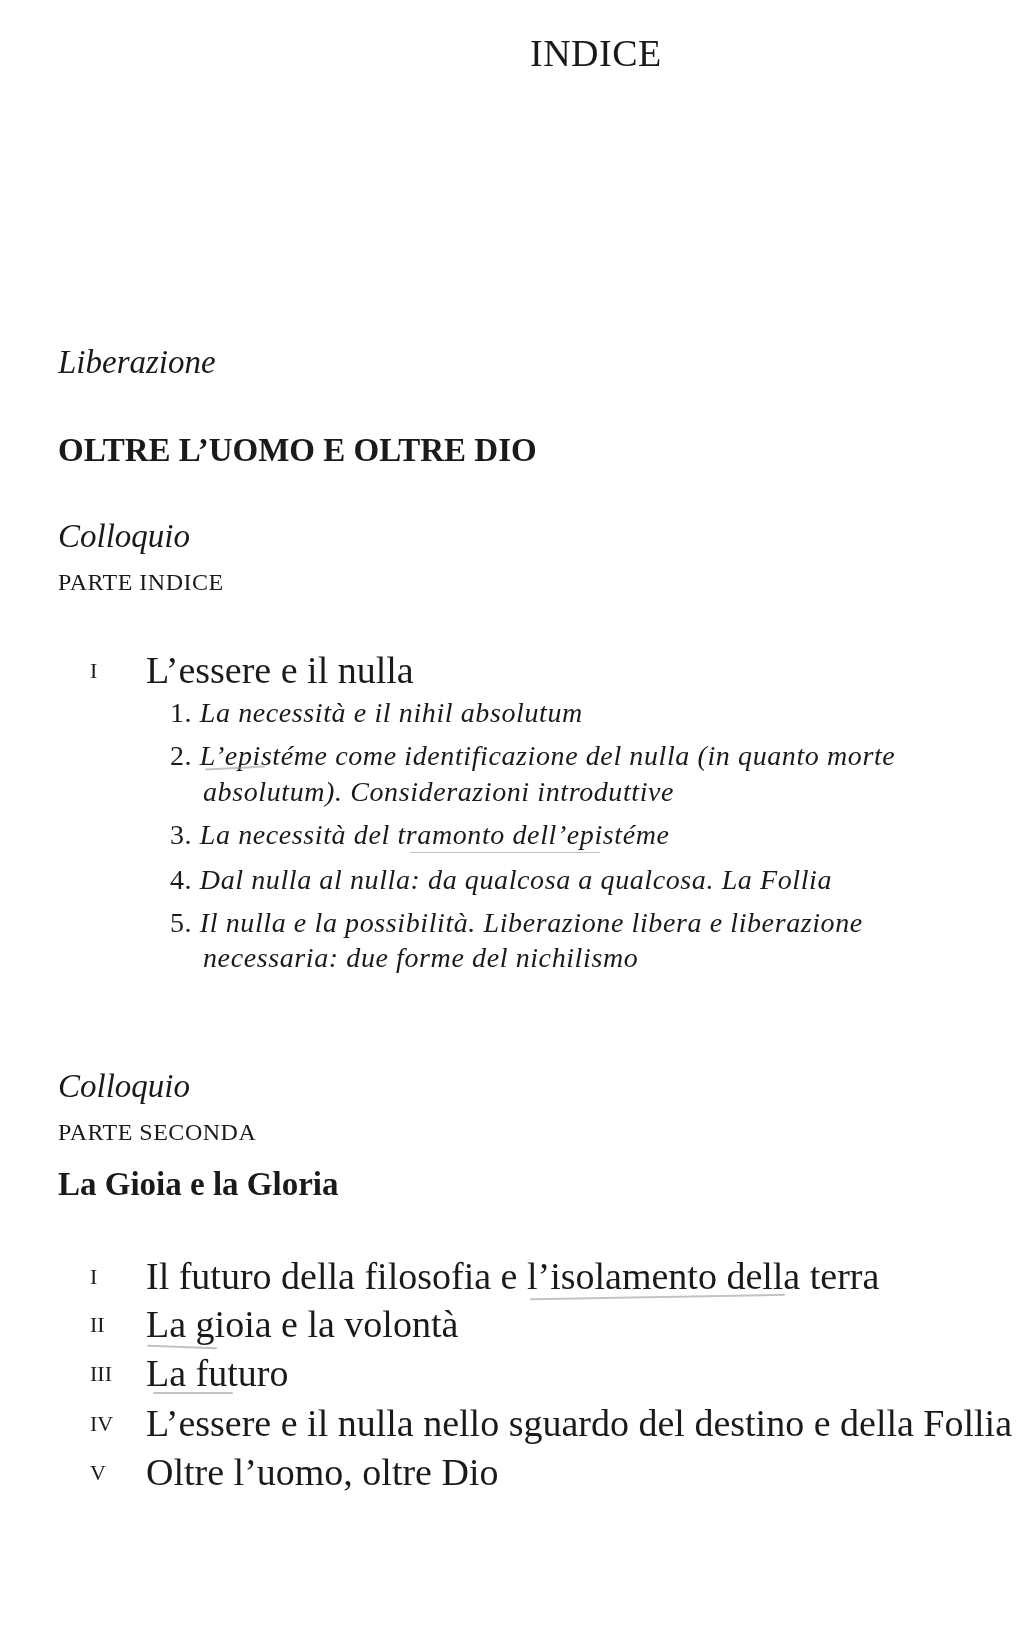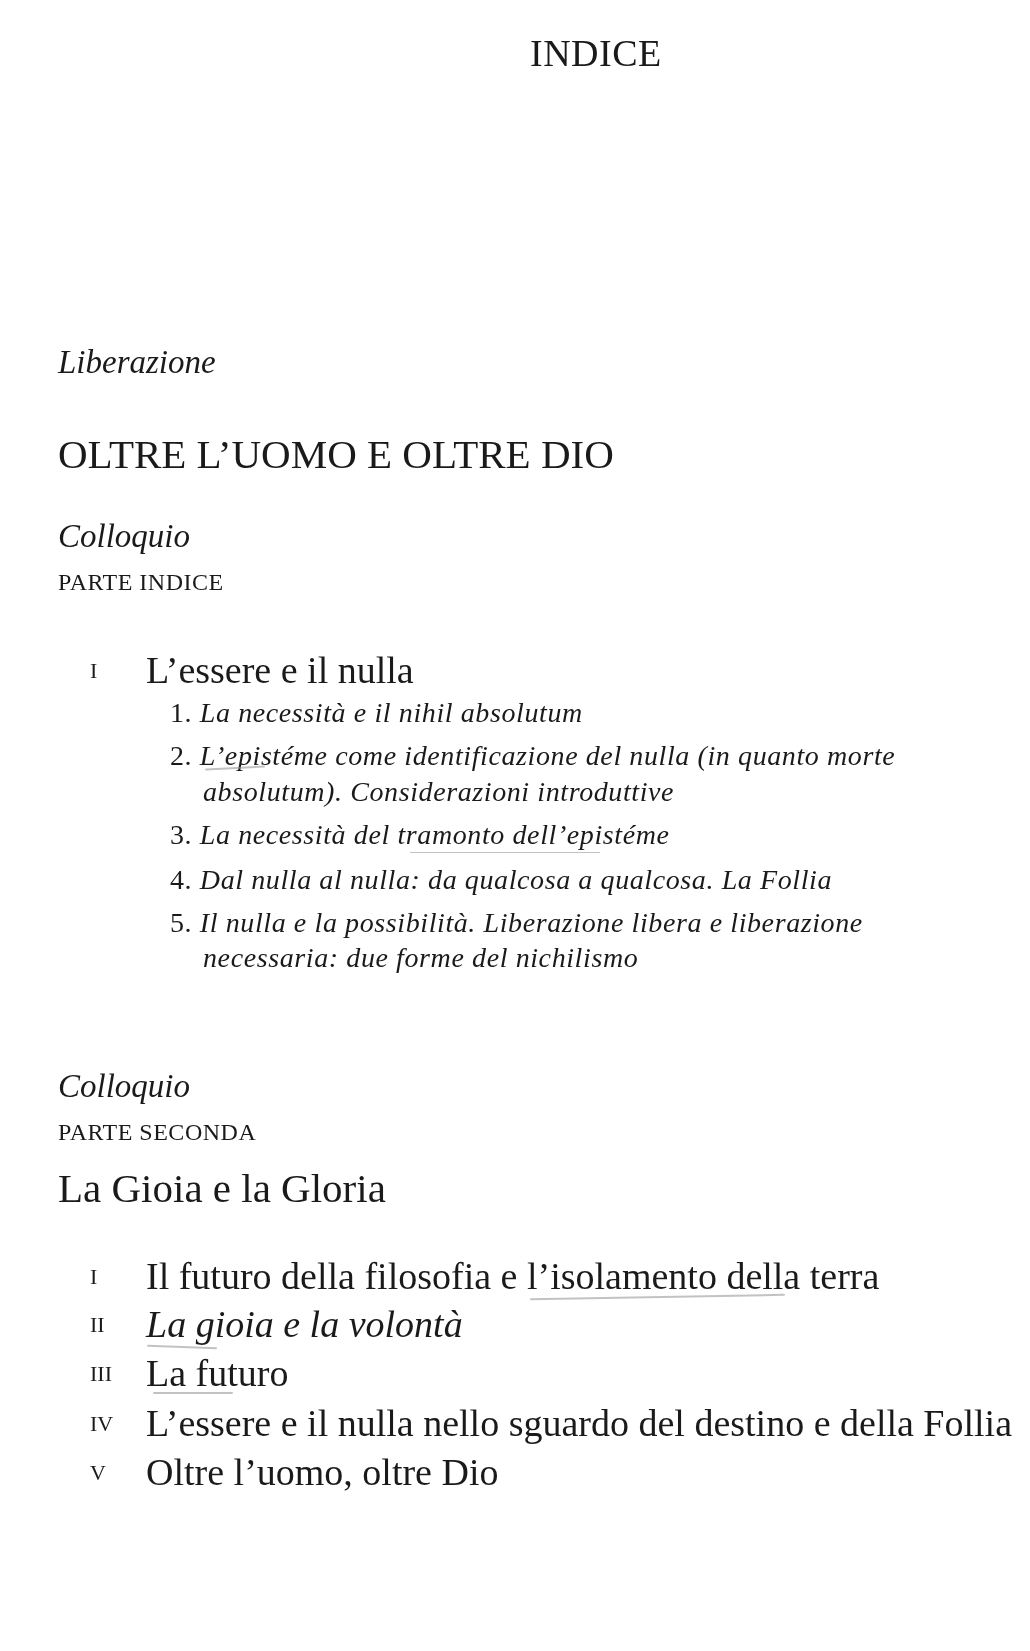--- a/index.html
+++ b/index.html
@@ -8,21 +8,21 @@
       background: #ffffff;
       position: relative;
       overflow: hidden;
       font-family: "Liberation Serif", "DejaVu Serif", serif;
       color: #1a1a1a;
     }
     .abs { position: absolute; white-space: nowrap; line-height: 1; }
     .title { font-size: 38px; left: 530px; top: 34px; letter-spacing: 0.5px; }
     .ital { font-style: italic; }
     .section-italic { font-size: 33px; }
-    .big-caps { font-size: 41px; }
+    .big-caps { font-size: 33px; font-weight: bold; }
     .small-caps { font-size: 24px; letter-spacing: 0.5px; }
     .chapter-num { font-size: 22px; }
     .chapter-title { font-size: 38px; }
     .sub { font-size: 28px; font-style: italic; letter-spacing: 0.6px; }
     .sub-num { font-style: normal; }
     .pencil {
       position: absolute;
       height: 2px;
       background: #9a9a9a;
       opacity: 0.6;
@@ -82,21 +82,21 @@
   <div class="abs small-caps" style="left:58px; top:1120px;">PARTE SECONDA</div>
   <div class="abs big-caps" style="left:58px; top:1168px;">La Gioia e la Gloria</div>
 
   <div>
     <div>
       <div class="abs chapter-num" style="left:90px; top:1266px;">I</div>
       <div class="abs chapter-title" style="left:146px; top:1257px;">Il futuro della filosofia e l’isolamento della terra</div>
     </div>
     <div>
       <div class="abs chapter-num" style="left:90px; top:1314px;">II</div>
-      <div class="abs chapter-title" style="left:146px; top:1305px;font-style:italic;">La gioia e la volontà</div>
+      <div class="abs chapter-title" style="left:146px; top:1305px;">La gioia e la volontà</div>
     </div>
     <div>
       <div class="abs chapter-num" style="left:90px; top:1363px;">III</div>
       <div class="abs chapter-title" style="left:146px; top:1354px;">La futuro</div>
     </div>
     <div>
       <div class="abs chapter-num" style="left:90px; top:1413px;">IV</div>
       <div class="abs chapter-title" style="left:146px; top:1404px;">L’essere e il nulla nello sguardo del destino e della Follia</div>
     </div>
     <div>

